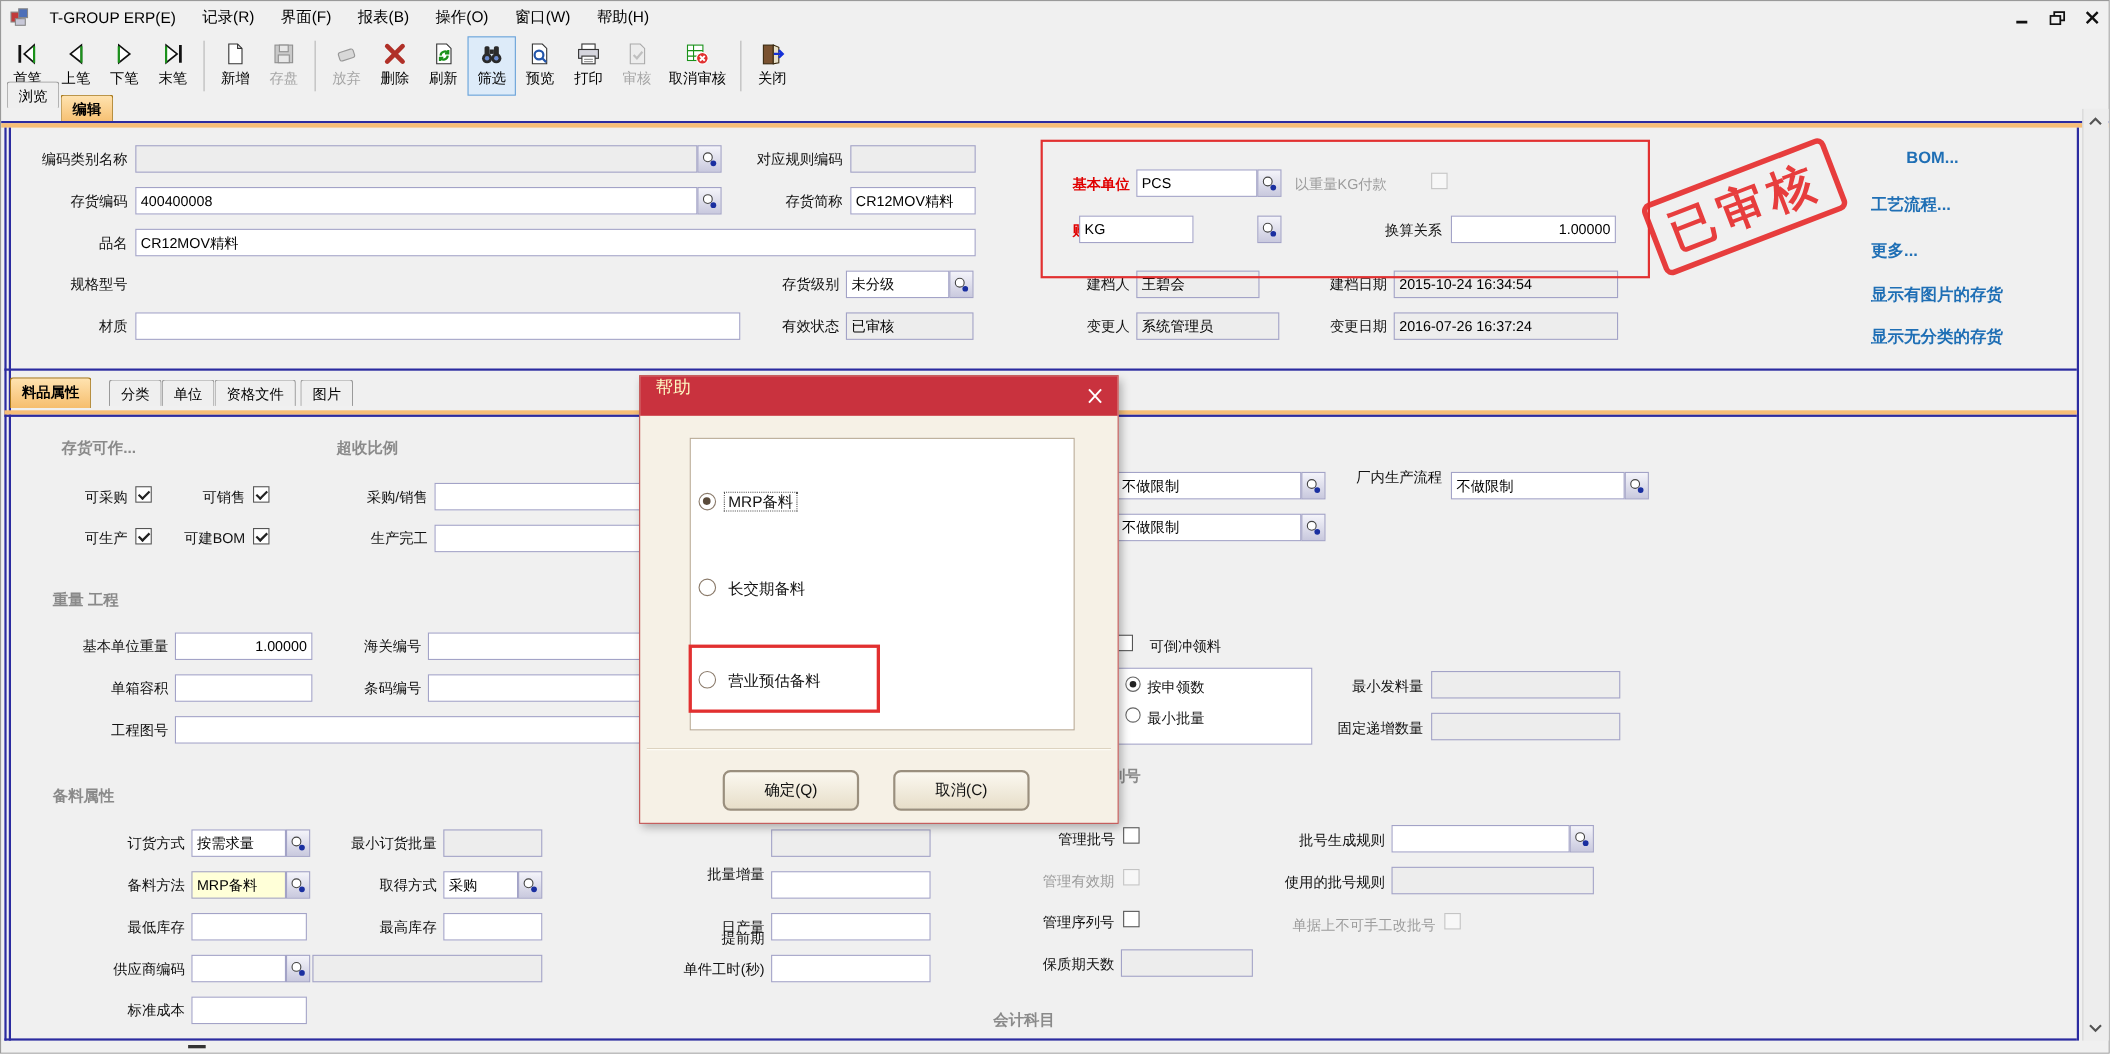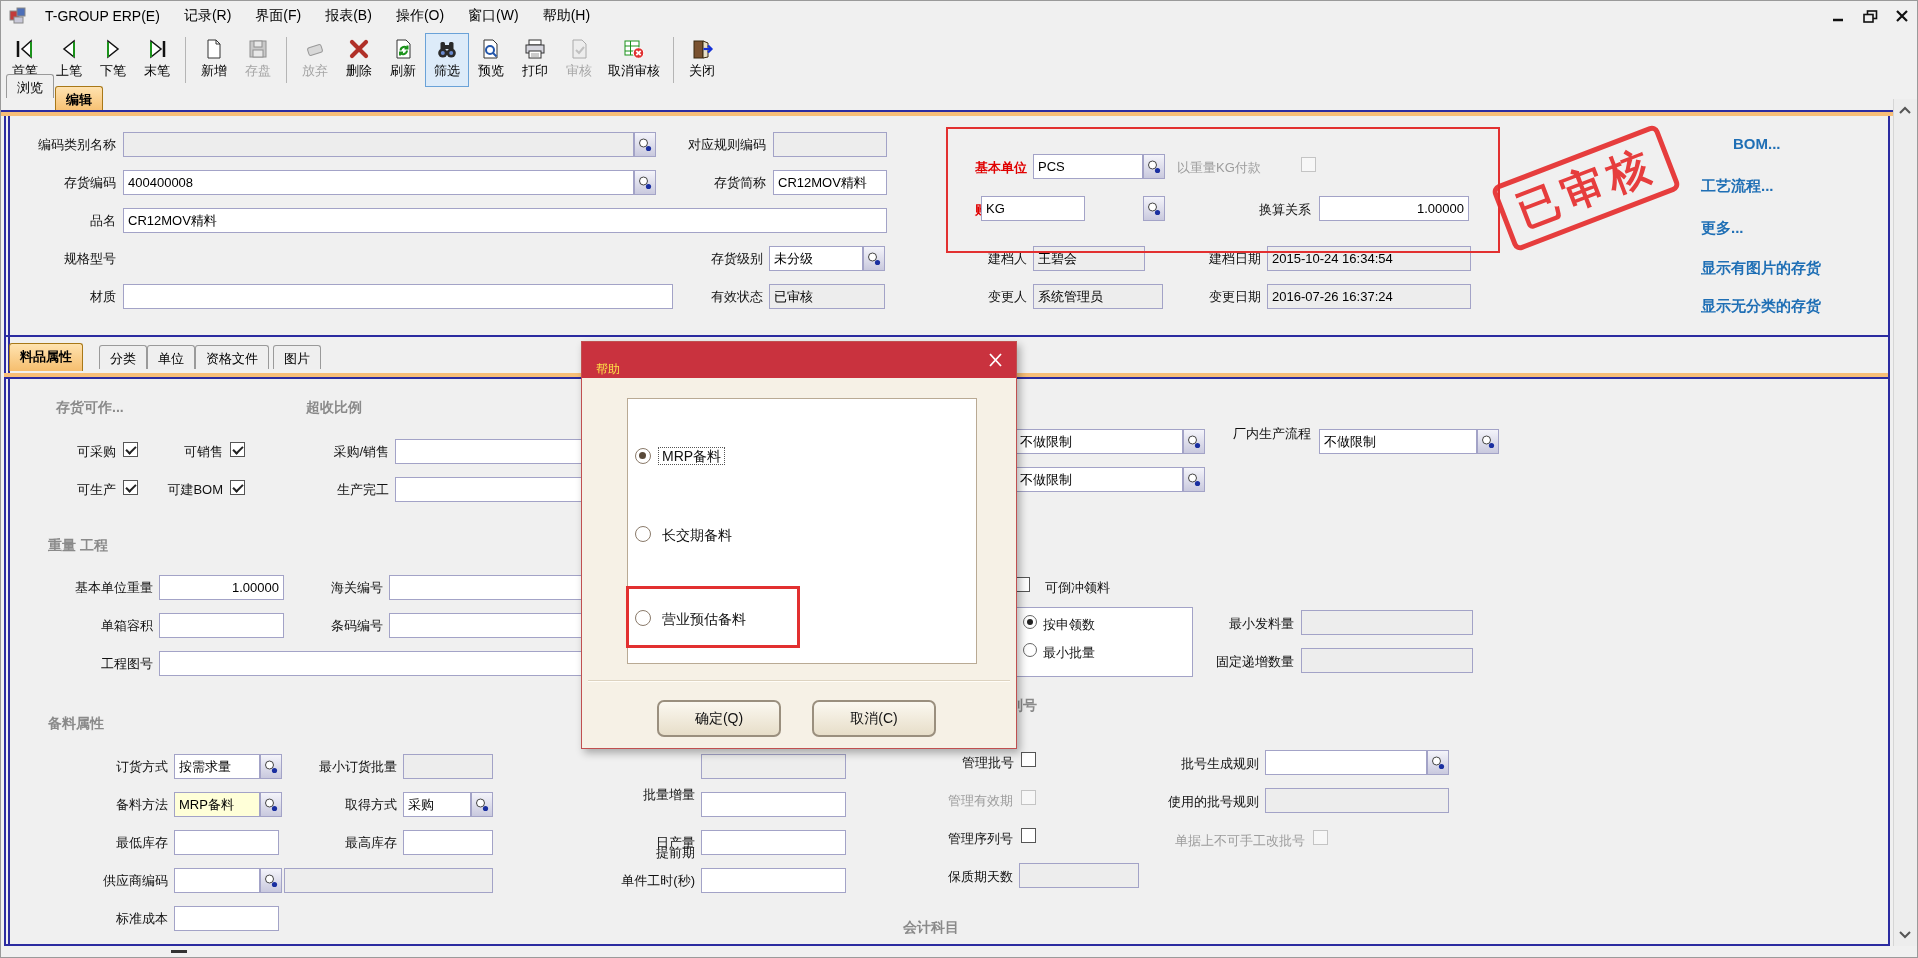--- a/index.html
+++ b/index.html
@@ -48,22 +48,22 @@
   .link{position:absolute;font-size:15px;font-weight:bold;color:#1F6FB5;white-space:nowrap;cursor:pointer;}
   .redbox{position:absolute;border:2px solid #E23030;}
   .stamp{position:absolute;left:1496px;top:152px;transform:rotate(-21deg);font-size:42px;font-weight:bold;
          color:#E62E2E;border:5px solid #E62E2E;border-radius:8px;padding:2px 12px;letter-spacing:6px;opacity:.92;white-space:nowrap;}
   
   .sbtrack{position:absolute;left:1892px;top:98px;width:24px;height:847px;background:#EDEDED;border-left:1px solid #D5D5D5;}
   .sbbtn{position:absolute;left:1893px;width:22px;height:22px;display:flex;align-items:center;justify-content:center;cursor:pointer;color:#555;}
   
   .dialog{position:absolute;left:580px;top:340px;width:434px;height:406px;background:#F6F1E6;
           border:1px solid #C05050;box-shadow:3px 4px 8px rgba(0,0,0,.3);z-index:20;}
-  .dlg-title{position:absolute;left:0;top:0;right:0;height:36px;background:#C9323E;color:#fde047;font-size:12px;
-             display:flex;align-items:flex-end;padding-left:14px;box-sizing:border-box;}
+  .dlg-title{position:absolute;left:0;top:0;right:0;height:36px;background:#C9323E;color:#fef9c3;font-size:16px;
+             display:flex;align-items:flex-start;padding-left:14px;box-sizing:border-box;}
   .dlg-close{position:absolute;right:0;top:0;width:42px;height:36px;display:flex;align-items:center;justify-content:center;cursor:pointer;}
   .groupbox{position:absolute;left:45px;top:56px;width:348px;height:264px;background:#fff;border:1px solid #B9AA94;}
   .dlg-radio{position:absolute;width:16px;height:16px;border:1px solid #8A7A6A;border-radius:50%;background:#fff;box-sizing:border-box;cursor:pointer;}
   .dlg-radio.sel::after{content:"";position:absolute;left:3px;top:3px;width:7px;height:7px;border-radius:50%;background:#5A4A3A;}
   .dlg-opt{position:absolute;font-size:14px;color:#111;white-space:nowrap;cursor:pointer;}
   .focusbox{border:1px dotted #555;padding:0 3px;}
   .redrect{position:absolute;border:3px solid #E23030;}
   .dlg-sep{position:absolute;left:6px;right:6px;top:338px;height:0;border-top:1px solid #DDD3C0;border-bottom:1px solid #FFFDF8;}
   .dlg-btn{position:absolute;width:120px;height:33px;border:2px solid #9A8F7E;border-radius:7px;
            background:linear-gradient(180deg,#FBF8F0,#E7DEC9);font-size:14px;color:#111;

